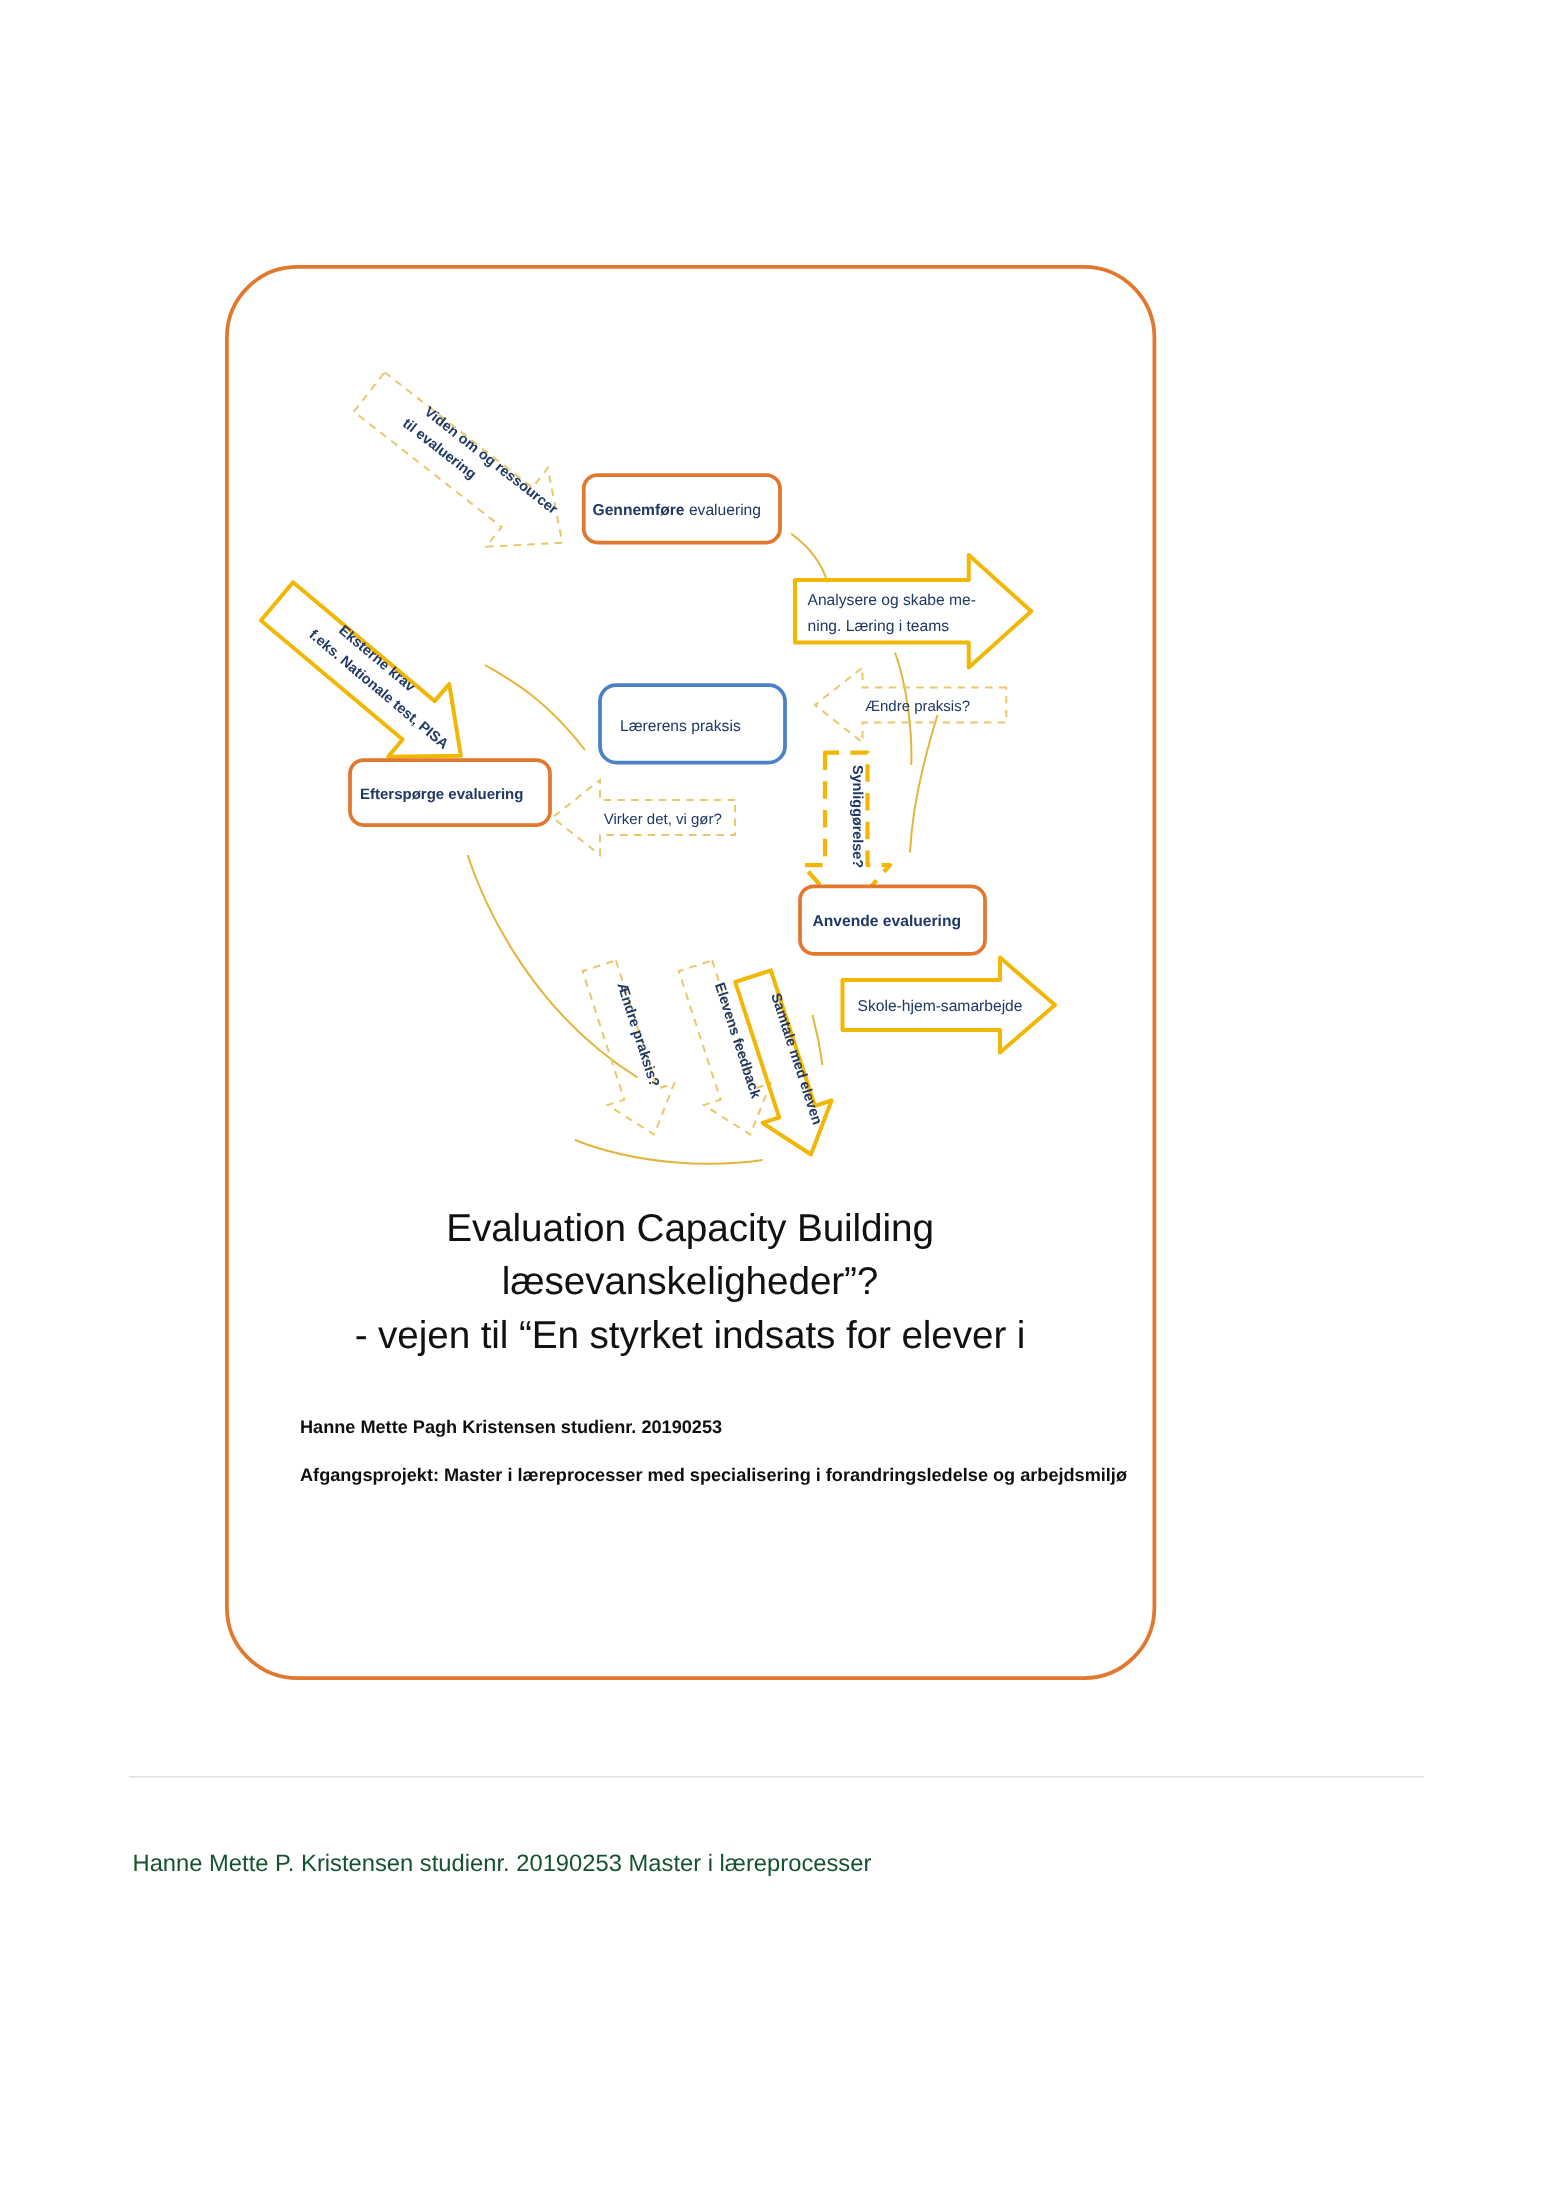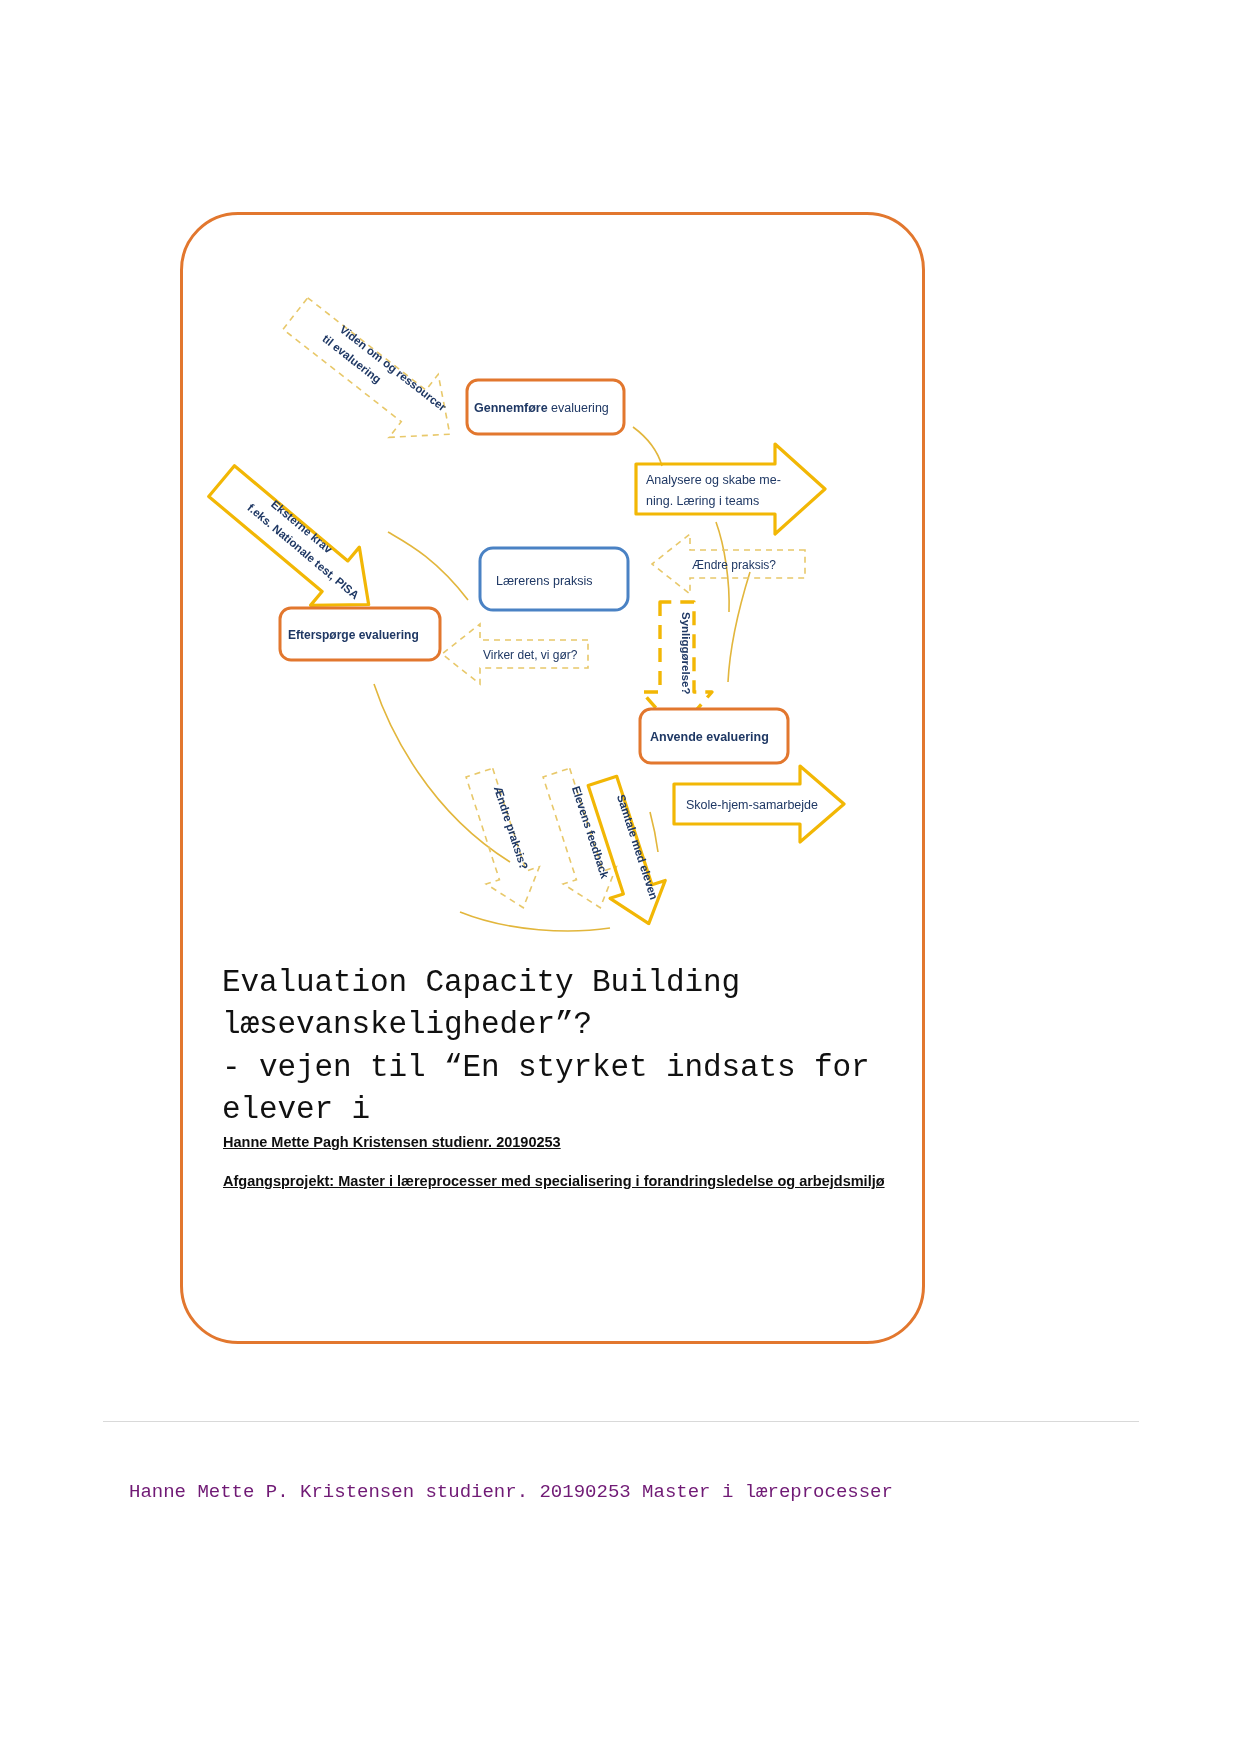--- a/index.html
+++ b/index.html
@@ -45,57 +45,56 @@
     top: 962px;
     width: 660px;
   }
   .doc-title {
     font-size: 31px;
     line-height: 1.37;
     color: #111111;
     font-weight: 400;
     letter-spacing: -0.1px;
     margin: 0;
-    font-family: Liberation Mono, monospace;
+    font-family: Liberation Sans, sans-serif;
+    text-align: center;
   }
 
   #meta-block {
     position: absolute;
     left: 223px;
     top: 1133px;
     width: 680px;
   }
   .meta-line {
     font-size: 14.5px;
     color: #0f0f0f;
-    margin: 0 0 21px 0;
+    margin: 0 0 21px 17px;
     line-height: 1.25;
     white-space: nowrap;
-    text-decoration: underline;
   }
   .meta-line.bold { font-weight: bold; }
 
   
   #footer-rule {
     position: absolute;
     left: 103px;
     top: 1421px;
     width: 1036px;
     height: 1px;
     background: #d9d9d9;
   }
   #footer-text {
     position: absolute;
     left: 106px;
     top: 1481px;
-    font-family: Liberation Mono, monospace;
+    font-family: Liberation Sans, sans-serif;
     font-size: 19px;
-    color: #701a75;
+    color: #14532d;
     white-space: nowrap;
-    margin-left: 23px;
   }
 
   
   .dlabel {
     font-family: "Liberation Sans", sans-serif;
     fill: #1F3864;
   }
 </style>
 </head>
 <body>

